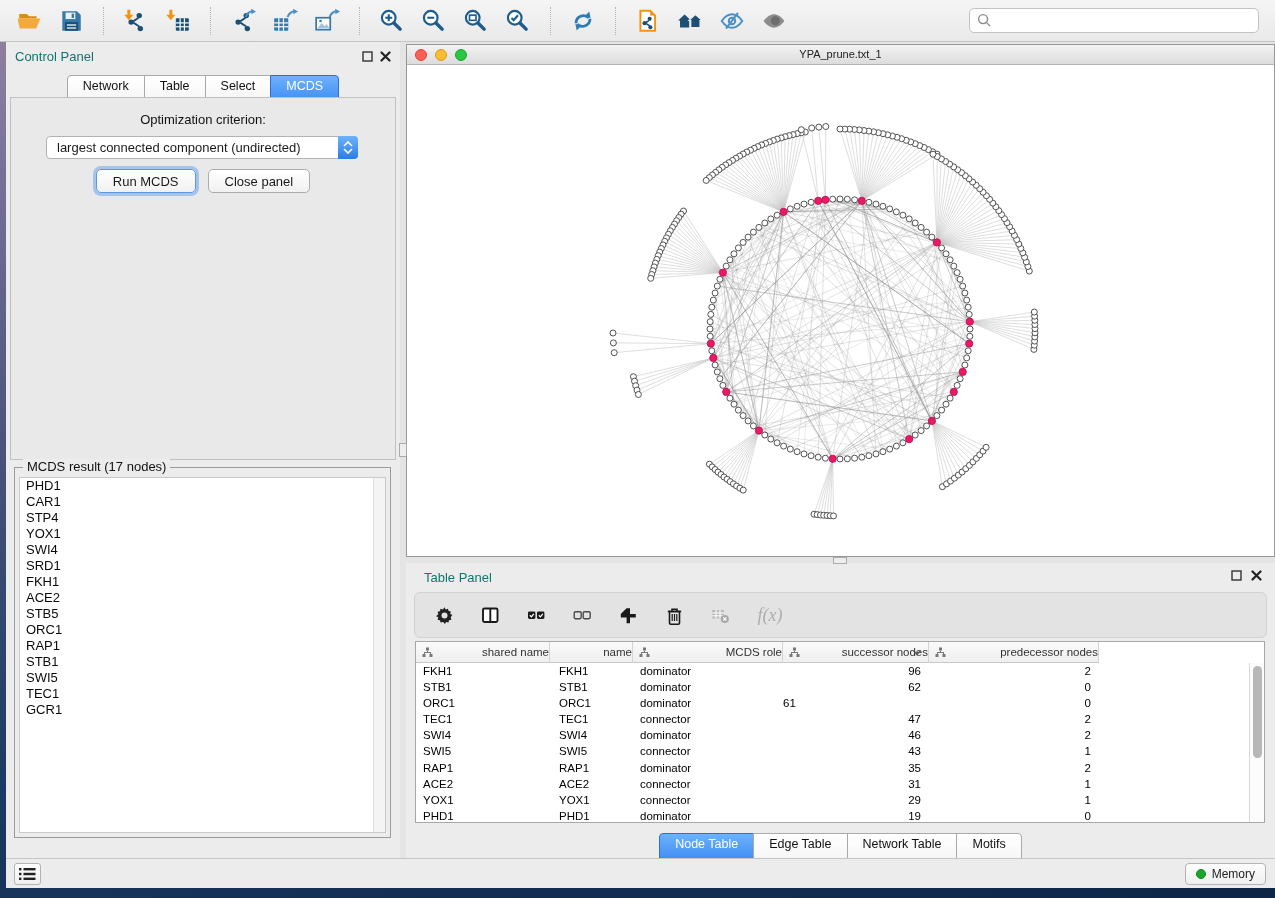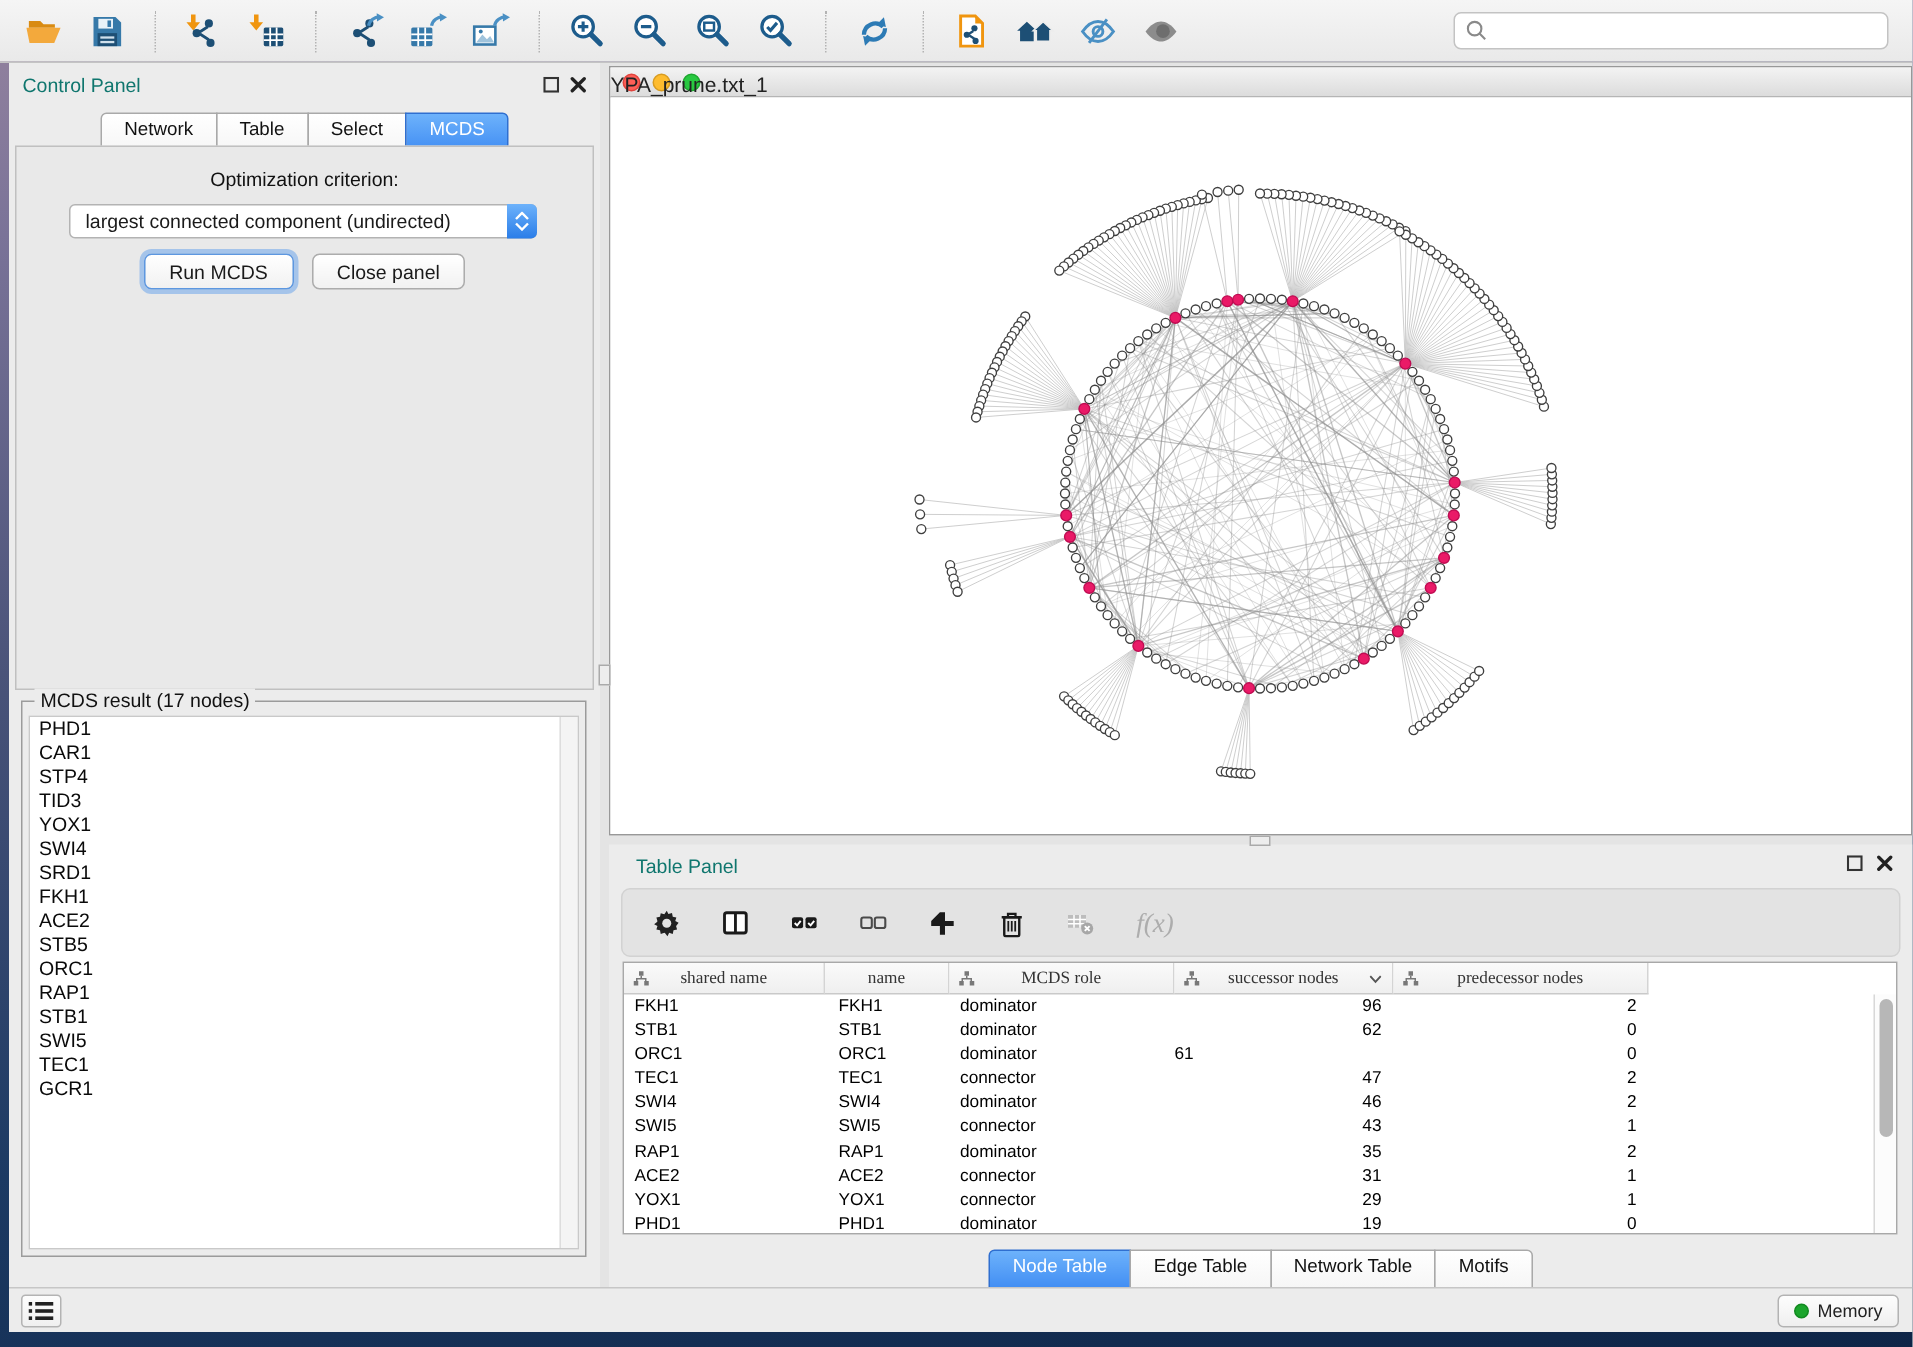--- a/index.html
+++ b/index.html
@@ -55,33 +55,33 @@
   .split-v{position:absolute;left:399px;top:443px;width:8px;height:14px;background:#ededed;border:1px solid #aaa;z-index:6;}
   .split-h{position:absolute;left:833px;top:557px;width:14px;height:7px;background:#ededed;border:1px solid #aaa;z-index:6;}
   
   .net-window{position:absolute;left:406px;top:44px;width:869px;height:513px;background:#fff;border:1px solid #989898;}
   .net-titlebar{position:absolute;left:0;top:0;width:100%;height:20px;
     background:linear-gradient(#f3f3f3,#dcdcdc);border-bottom:1px solid #b5b5b5;}
   .tl{position:absolute;top:4px;width:12px;height:12px;border-radius:50%;cursor:pointer;}
   .tl-red{left:8px;background:#ff5f57;border:1px solid #e0443e;}
   .tl-yellow{left:28px;background:#febc2e;border:1px solid #d89c21;}
   .tl-green{left:48px;background:#28c840;border:1px solid #1ea72f;}
-  .net-title{position:absolute;left:0;top:3px;width:100%;text-align:left;font-size:14px;color:#222;}
+  .net-title{position:absolute;left:0;top:3px;width:100%;text-align:center;font-size:11px;color:#222;}
   .net-canvas{position:absolute;left:0;top:20px;width:867px;height:491px;background:#fff;}
   
   .table-panel{position:absolute;left:406px;top:563px;width:869px;height:295px;background:#ececec;}
   .tp-toolbar{position:absolute;left:8px;top:29px;width:853px;height:46px;background:#e3e3e3;
     border:1px solid #d2d2d2;border-radius:6px;display:flex;align-items:center;padding-left:16px;gap:20px;}
   .tp-btn{width:26px;height:26px;border:none;background:transparent;display:flex;align-items:center;justify-content:center;cursor:pointer;}
   .tp-btn svg{width:19px;height:19px;}
   .tp-btn .fx-label{font-family:"Liberation Serif",serif;font-style:italic;font-size:18px;color:#adadad;}
   .tbl-wrap{position:absolute;left:9px;top:78px;width:850px;height:182px;background:#fff;border:1px solid #a8a8a8;overflow:hidden;}
   .tbl-header{position:absolute;left:0;top:0;height:21px;display:flex;}
   .th-cell{position:relative;height:21px;background:linear-gradient(#fafafa,#efefef);border-right:1px solid #d4d4d4;
-    border-bottom:1px solid #c9c9c9;display:flex;align-items:center;justify-content:center;font-size:11.5px;color:#333;cursor:pointer;font-family:Liberation Serif, serif;}
+    border-bottom:1px solid #c9c9c9;display:flex;align-items:center;justify-content:flex-end;font-size:11.5px;color:#333;cursor:pointer;}
   .th-ico{position:absolute;left:6px;top:5px;width:11px;height:11px;}
   .th-sort{position:absolute;right:7px;top:8px;width:8px;height:6px;}
   .tbl-rows{position:absolute;left:0;top:21px;}
   .t-row{display:flex;height:16.1px;cursor:default;}
   .t-cell{font-size:11.5px;line-height:16px;color:#000;white-space:nowrap;overflow:hidden;}
   .tbl-scroll{position:absolute;right:0;top:21px;bottom:0;width:15px;background:#fcfcfc;border-left:1px solid #d8d8d8;}
   .tbl-thumb{position:absolute;left:2.5px;top:3px;width:9px;height:92px;background:#b7b7b7;border-radius:5px;cursor:pointer;}
   .tp-tabs{position:absolute;left:0;top:270px;width:100%;display:flex;justify-content:center;}
   
   .status-bar{position:absolute;left:6px;top:858px;width:1269px;height:30px;background:#ececec;border-top:1px solid #c6c6c6;}
@@ -306,21 +306,20 @@
     </div>
   </div>
 
   <div class="result-box">
     <span class="result-legend">MCDS result (17 nodes)</span>
     <div class="result-list" id="mcds-list-slot">
       <div class="result-scroll"></div>
     <div class="mcds-item">PHD1</div>
         <div class="mcds-item">CAR1</div>
         <div class="mcds-item">STP4</div>
-        <div class="mcds-item">TID3</div>
         <div class="mcds-item">YOX1</div>
         <div class="mcds-item">SWI4</div>
         <div class="mcds-item">SRD1</div>
         <div class="mcds-item">FKH1</div>
         <div class="mcds-item">ACE2</div>
         <div class="mcds-item">STB5</div>
         <div class="mcds-item">ORC1</div>
         <div class="mcds-item">RAP1</div>
         <div class="mcds-item">STB1</div>
         <div class="mcds-item">SWI5</div>

